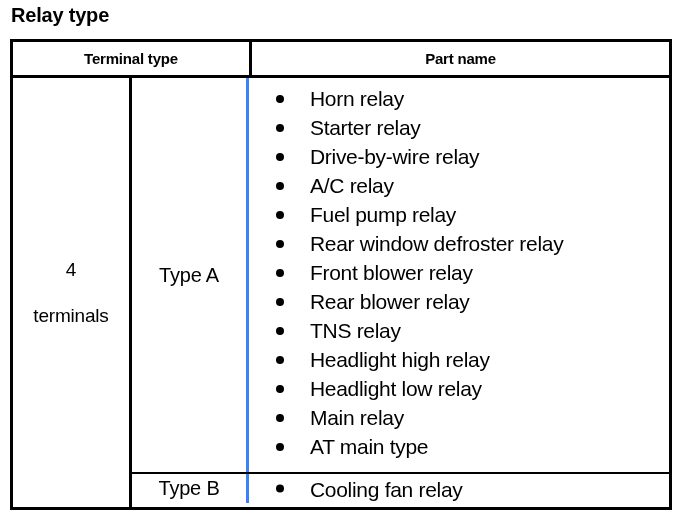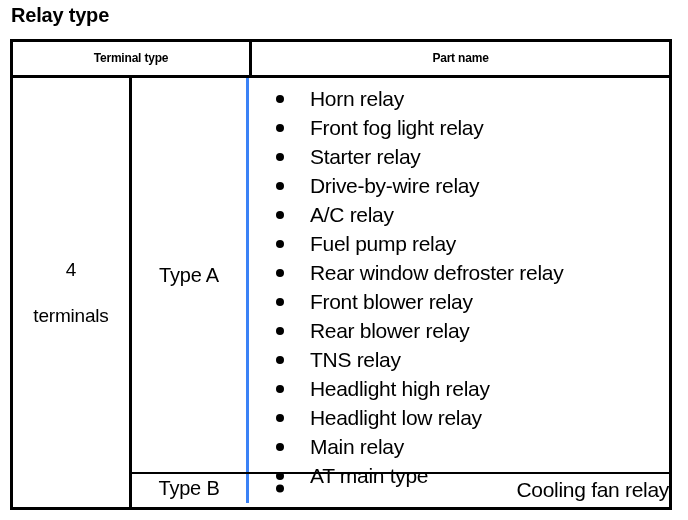--- a/index.html
+++ b/index.html
@@ -57,21 +57,21 @@
     height: 36px;
     border-bottom: 3px solid #000000;
     box-sizing: border-box;
   }
   .th {
     position: absolute;
     top: 0;
     height: 33px;
     line-height: 33px;
     text-align: center;
-    font-size: 12px;
+    font-size: 15px;
     font-weight: bold;
     letter-spacing: -0.2px;
     white-space: nowrap;
   }
   .th-terminal {
     left: 0;
     width: 236px;
   }
   .th-part {
     left: 236px;
@@ -132,21 +132,20 @@
   }
   .type-row-a {
     top: 0;
     height: 396px;
     border-bottom: 2px solid #000000;
     box-sizing: border-box;
   }
   .type-row-b {
     top: 396px;
     bottom: 4px;
-    text-align: right;
   }
 
   .type-label {
     position: absolute;
     left: 0;
     top: 0;
     width: 117px;
     height: 100%;
     border-right: 3px solid #3b82f6;
     box-sizing: border-box;
@@ -231,21 +230,20 @@
         </div>
       </div>
 
       <div class="col-types">
 
         <div class="type-row type-row-a">
           <div class="type-label">Type A</div>
           <div class="part-cell">
             <ul class="part-list">
               <li><span class="bullet"></span><span class="item-text">Horn relay</span></li>
-              <li><span class="bullet"></span><span class="item-text">Front fog light relay</span></li>
               <li><span class="bullet"></span><span class="item-text">Starter relay</span></li>
               <li><span class="bullet"></span><span class="item-text">Drive-by-wire relay</span></li>
               <li><span class="bullet"></span><span class="item-text">A/C relay</span></li>
               <li><span class="bullet"></span><span class="item-text">Fuel pump relay</span></li>
               <li><span class="bullet"></span><span class="item-text">Rear window defroster relay</span></li>
               <li><span class="bullet"></span><span class="item-text">Front blower relay</span></li>
               <li><span class="bullet"></span><span class="item-text">Rear blower relay</span></li>
               <li><span class="bullet"></span><span class="item-text">TNS relay</span></li>
               <li><span class="bullet"></span><span class="item-text">Headlight high relay</span></li>
               <li><span class="bullet"></span><span class="item-text">Headlight low relay</span></li>

